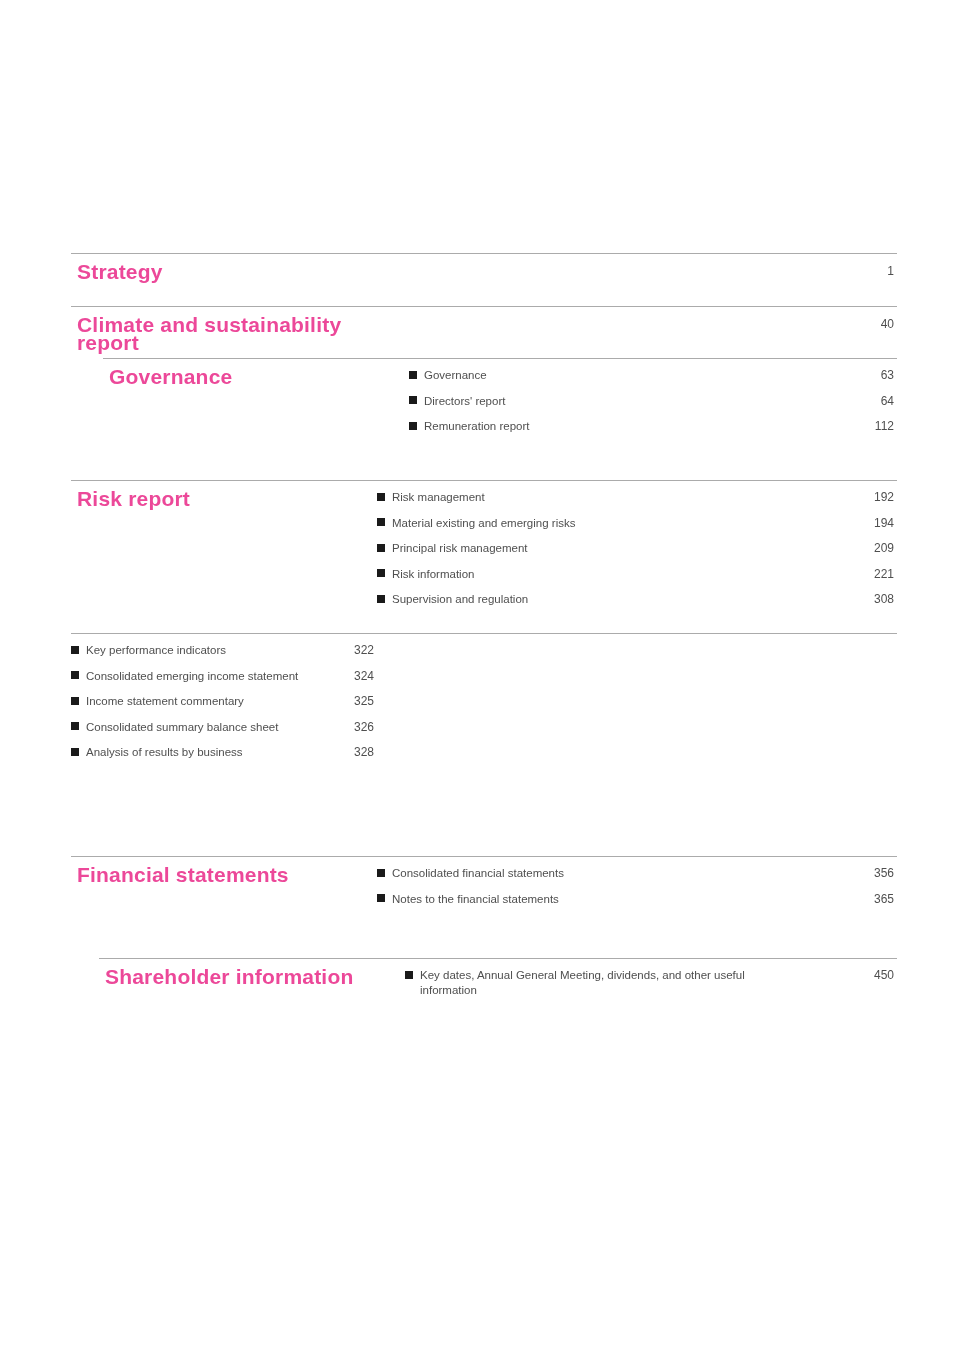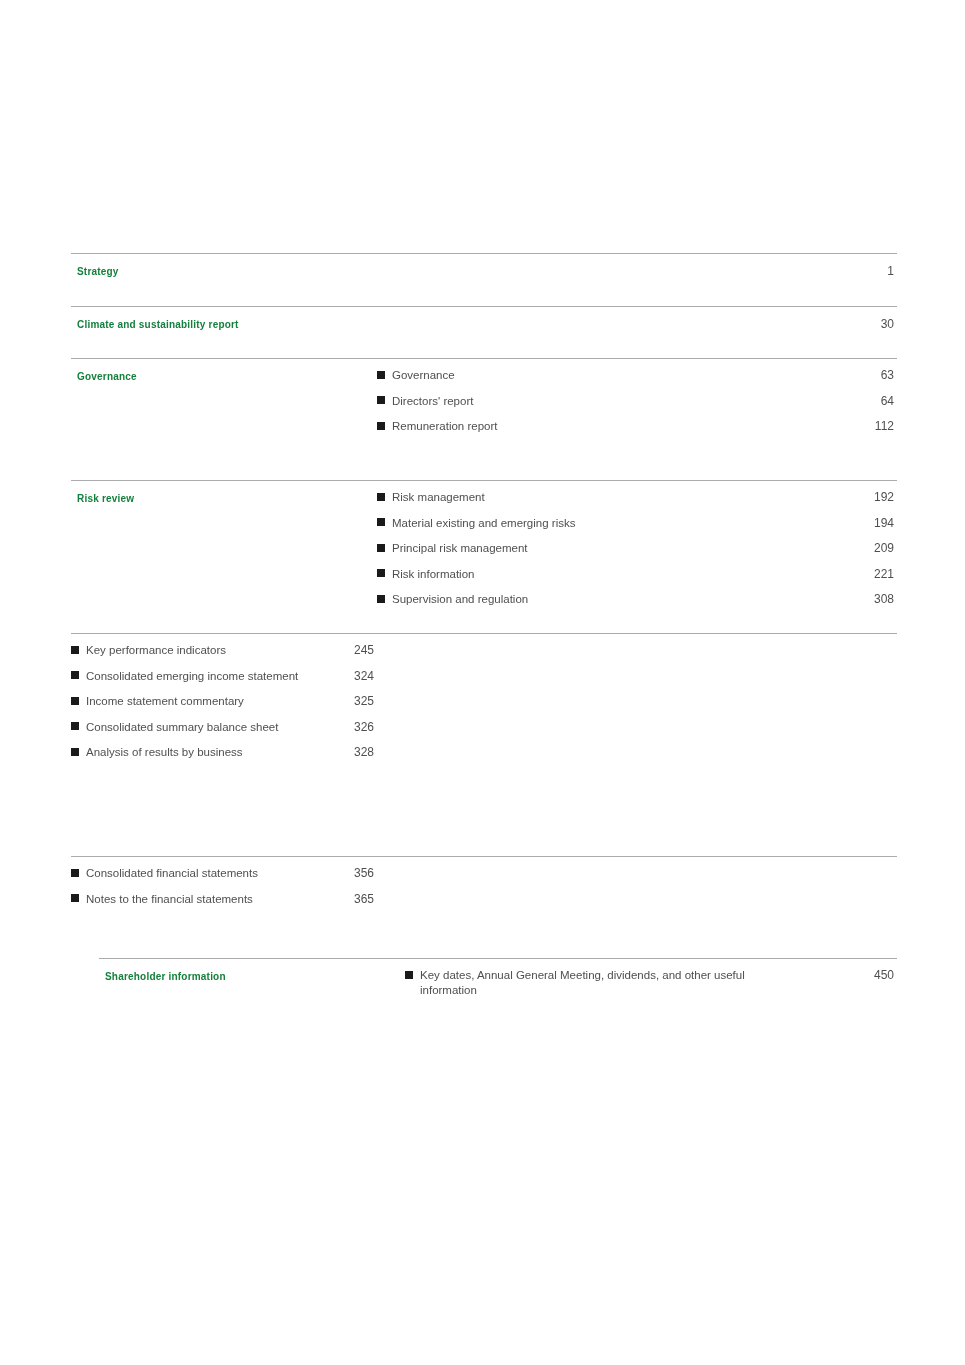--- a/index.html
+++ b/index.html
@@ -24,23 +24,23 @@
     display: grid;
     grid-template-columns: 306px 1fr;
     border-top: 1px solid #ABABAB;
     padding-top: 9px;
     box-sizing: border-box;
     align-items: start;
   }
   .sec-title {
     margin: 0;
     padding-left: 6px;
-    font-size: 10px;
+    font-size: 21px;
     font-weight: bold;
-    color: #15803d;
+    color: #ec4899;
     letter-spacing: 0.2px;
     line-height: 18px;
   }
   .sec-items { min-width: 0; }
   .row {
     display: flex;
     align-items: flex-start;
     margin-bottom: 11px;
   }
   .row-bare { margin-bottom: 0; }
@@ -63,21 +63,21 @@
     padding-right: 3px;
     font-size: 12px;
     line-height: 14.5px;
     color: #4F4F4F;
     white-space: nowrap;
   }
   .pg-top { line-height: 15px; margin-top: 1px; }
   
   .s-strategy      { min-height: 53px; }
   .s-climate       { min-height: 52px; gap: 28px; }
-  .s-governance    { min-height: 122px; }
+  .s-governance    { min-height: 122px; margin-left: 32px; }
   .s-risk          { min-height: 153px; }
   .s-finreview     { min-height: 223px; }
   .s-finstatements { min-height: 102px; }
   .s-shareholder   { min-height: 110px; margin-left: 28px; }
 </style>
 </head>
 <body>
 
 <main class="toc">
 
@@ -87,21 +87,21 @@
       <div class="row row-bare">
         <span class="pg pg-top">1</span>
       </div>
     </div>
   </section>
 
   <section class="sec s-climate">
     <h2 class="sec-title">Climate and sustainability report</h2>
     <div class="sec-items">
       <div class="row row-bare">
-        <span class="pg pg-top">30</span>
+        <span class="pg pg-top">40</span>
       </div>
     </div>
   </section>
 
   <section class="sec s-governance">
     <h2 class="sec-title">Governance</h2>
     <div class="sec-items">
       <div class="row">
         <span class="bullet"></span>
         <span class="lbl">Governance</span>
@@ -114,21 +114,21 @@
       </div>
       <div class="row">
         <span class="bullet"></span>
         <span class="lbl">Remuneration report</span>
         <span class="pg">112</span>
       </div>
     </div>
   </section>
 
   <section class="sec s-risk">
-    <h2 class="sec-title">Risk review</h2>
+    <h2 class="sec-title">Risk report</h2>
     <div class="sec-items">
       <div class="row">
         <span class="bullet"></span>
         <span class="lbl">Risk management</span>
         <span class="pg">192</span>
       </div>
       <div class="row">
         <span class="bullet"></span>
         <span class="lbl">Material existing and emerging risks</span>
         <span class="pg">194</span>
@@ -149,21 +149,21 @@
         <span class="pg">308</span>
       </div>
     </div>
   </section>
 
   <section class="sec s-finreview">
     <div class="sec-items">
       <div class="row">
         <span class="bullet"></span>
         <span class="lbl">Key performance indicators</span>
-        <span class="pg">245</span>
+        <span class="pg">322</span>
       </div>
       <div class="row">
         <span class="bullet"></span>
         <span class="lbl">Consolidated emerging income statement</span>
         <span class="pg">324</span>
       </div>
       <div class="row">
         <span class="bullet"></span>
         <span class="lbl">Income statement commentary</span>
         <span class="pg">325</span>
@@ -175,20 +175,21 @@
       </div>
       <div class="row">
         <span class="bullet"></span>
         <span class="lbl">Analysis of results by business</span>
         <span class="pg">328</span>
       </div>
     </div>
   </section>
 
   <section class="sec s-finstatements">
+    <h2 class="sec-title">Financial statements</h2>
     <div class="sec-items">
       <div class="row">
         <span class="bullet"></span>
         <span class="lbl">Consolidated financial statements</span>
         <span class="pg">356</span>
       </div>
       <div class="row">
         <span class="bullet"></span>
         <span class="lbl">Notes to the financial statements</span>
         <span class="pg">365</span>

